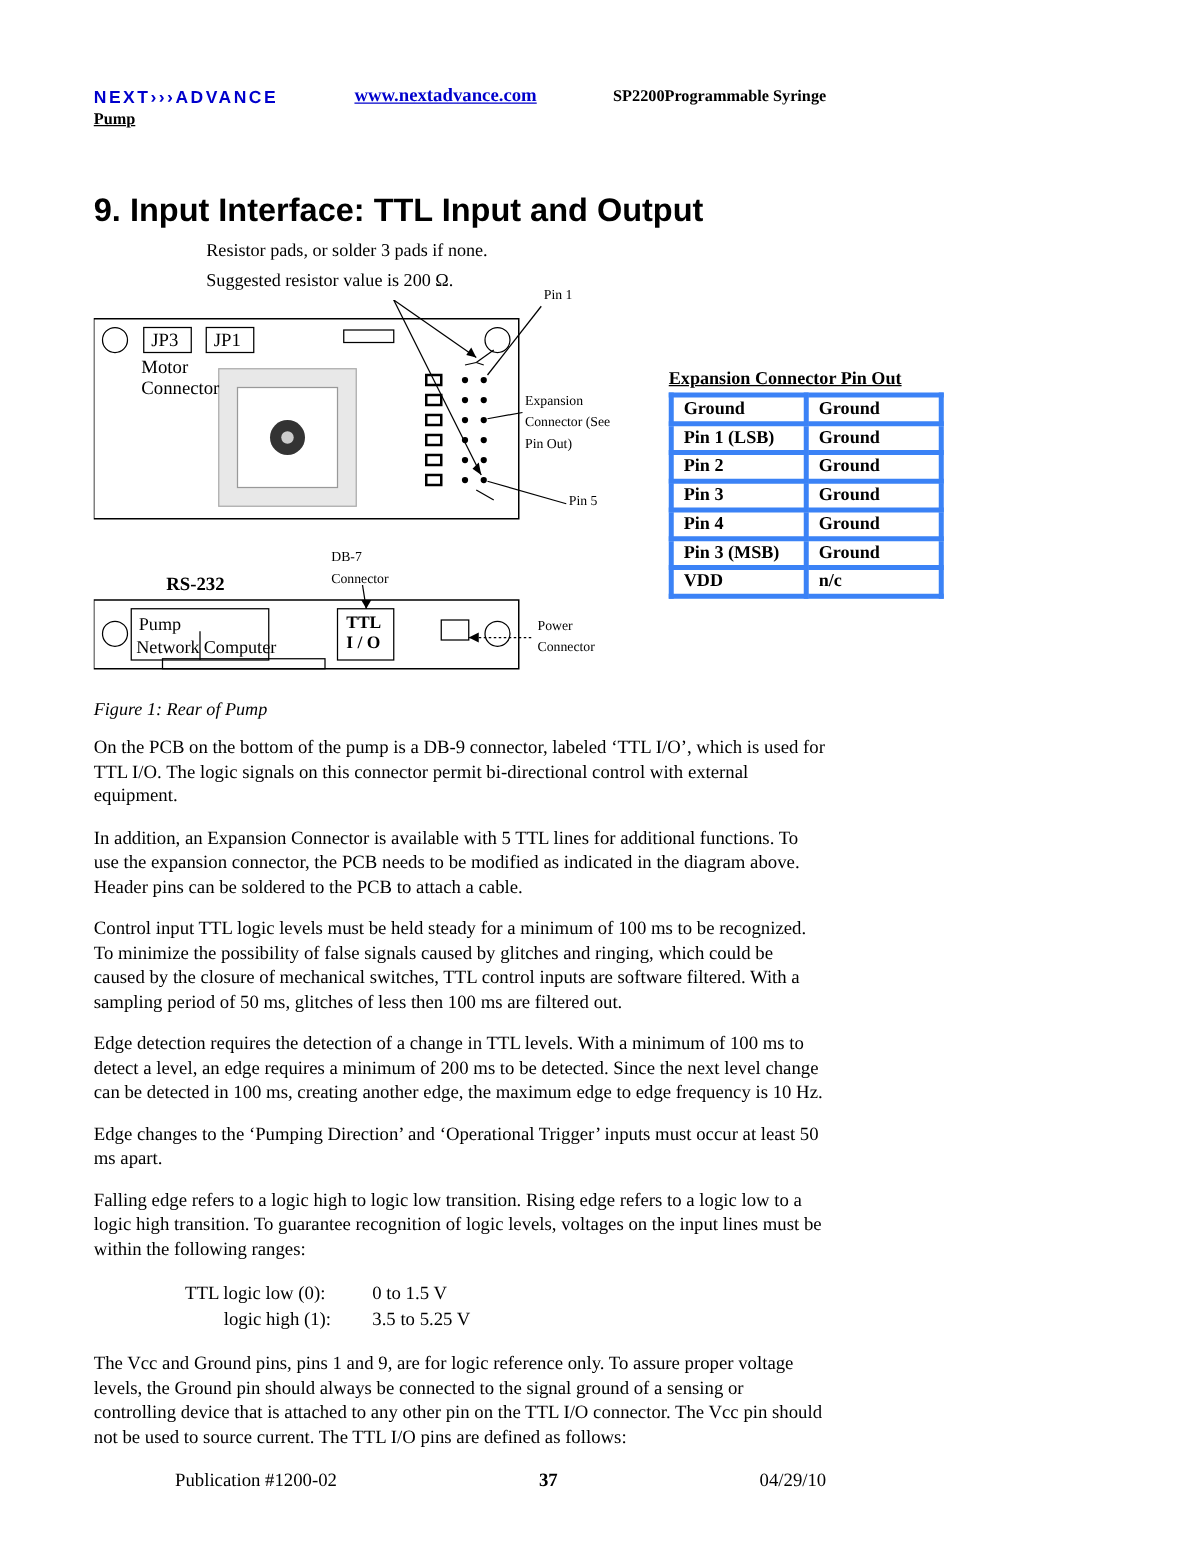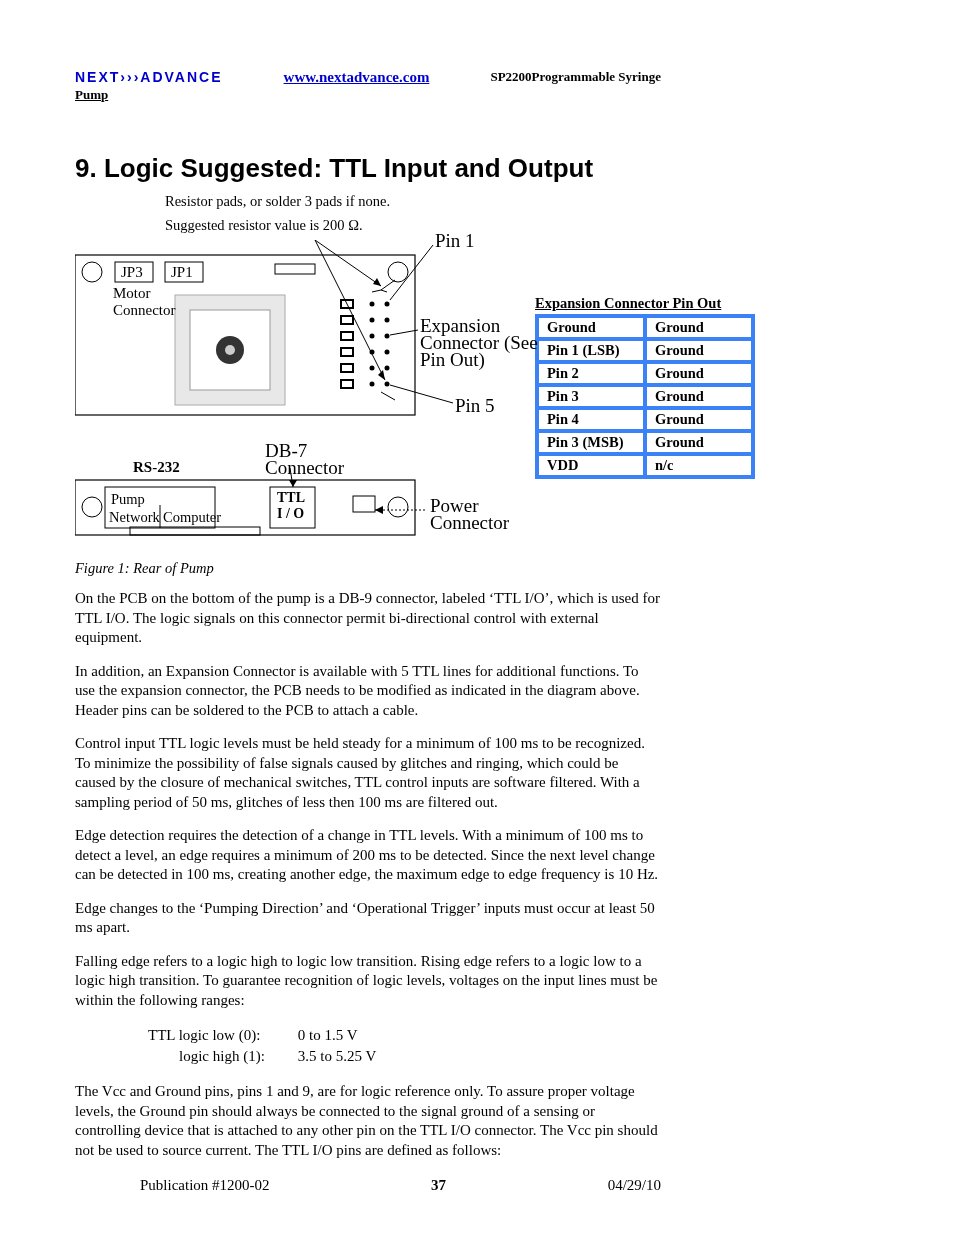--- a/index.html
+++ b/index.html
@@ -60,21 +60,21 @@
     margin-top: 0;
     margin-bottom: 6px;
   }
   .figwrap {
     position: relative;
     height: 300px;
     margin-top: 0px;
   }
   .pinlabel {
     position: absolute;
-    font-size: 19px;
+    font-size: 11px;
   }
   
   .svgbox {
     position: absolute;
     left: 0;
     top: 0;
   }
   .caption {
     font-style: italic;
     font-size: 14.5px;
@@ -134,21 +134,21 @@
     <div>
       <div class="brand">NEXT›››ADVANCE</div>
       <div class="subhead">Pump</div>
     </div>
     <a class="link">www.nextadvance.com</a>
     <div class="model">SP2200Programmable Syringe</div>
   </div>
 
   <h1 class="section">
     <span>9.</span>
-    <span>Logic Suggested:  TTL Input and Output</span>
+    <span>Input Interface:  TTL Input and Output</span>
   </h1>
 
   <div class="note">Resistor pads, or solder 3 pads if none.</div>
   <div class="note">Suggested resistor value is 200 Ω.</div>
 
   <div class="figwrap">
 
     <div class="pinout">
       <div class="title">Expansion Connector Pin Out</div>
       <table class="pins">

